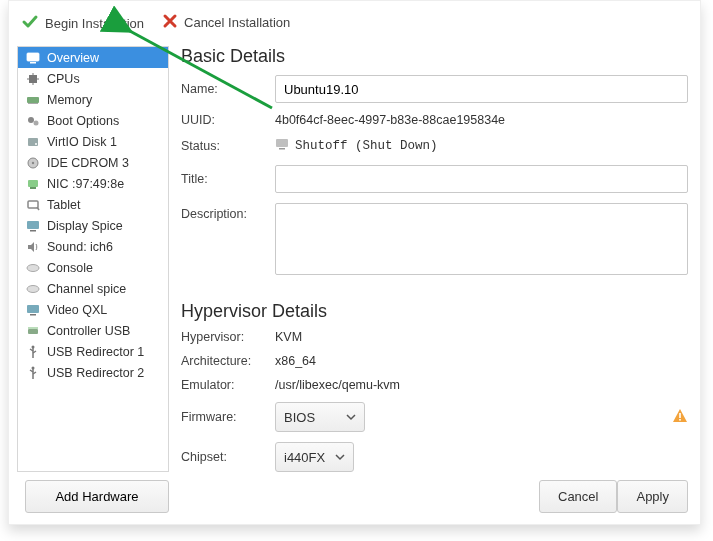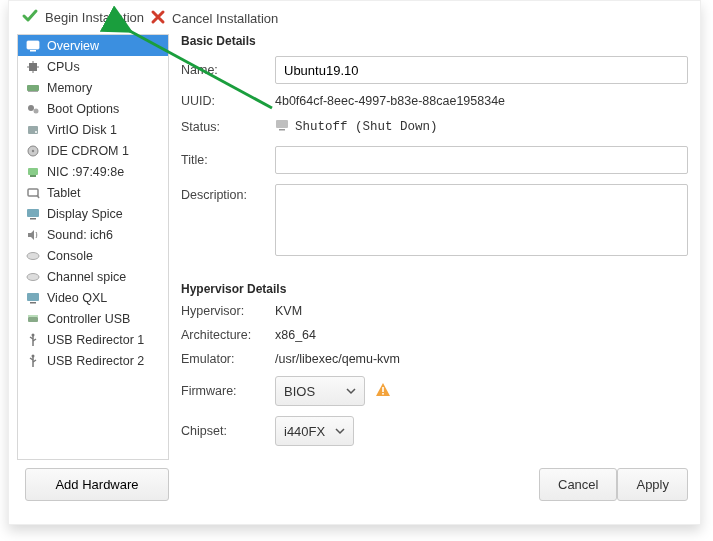--- a/index.html
+++ b/index.html
@@ -1,31 +1,31 @@
 <!DOCTYPE html>
 <html><head>
 <meta charset="utf-8">
 <style>
   * { box-sizing: border-box; margin: 0; padding: 0; }
   body { font-family: "Segoe UI", "Helvetica Neue", Arial, sans-serif; font-size: 13px; color: #333; background: #fff; }
   .window { width: 713px; height: 541px; position: relative; }
   .content { position: absolute; left: 8px; top: 0; right: 12px; bottom: 16px; border: 1px solid #eee; background: #fff; box-shadow: 0 6px 12px rgba(0,0,0,0.15); }
-  .toolbar { display: flex; align-items: flex-end; gap: 6px; padding: 6px 12px; }
+  .toolbar { display: flex; align-items: flex-start; gap: 18px; padding: 12px 12px; }
   .tool-btn { display: flex; align-items: center; gap: 6px; cursor: pointer; }
   .tool-btn span.lbl { color: #444; }
   .main { display: flex; height: calc(100% - 44px); padding: 0 12px 12px 8px; gap: 12px; }
   .sidebar-wrap { width: 152px; display: flex; flex-direction: column; }
   .sidebar { flex: 1; border: 1px solid #d7d7d7; background: #fff; overflow: hidden; }
   .sb-item { display: flex; align-items: center; gap: 6px; padding: 3px 7px; height: 21px; cursor: pointer; white-space: nowrap; font-size: 12.5px; color: #333; }
   .sb-item.selected { background: #3b8fe0; color: #fff; }
   .sb-item .ico { width: 16px; height: 16px; display: flex; align-items: center; justify-content: center; font-size: 12px; }
   .btn { border: 1px solid #c9c9c9; background: linear-gradient(#fafafa,#ededed); padding: 8px 12px; font-size: 13px; border-radius: 3px; cursor: pointer; }
   .add-hw { width: 144px; margin: 8px 0 0 8px; text-align: center; }
   .pane { flex: 1; position: relative; }
-  .sect-title { font-weight: bold; color: #2b2b2b; font-size: 12px; margin-bottom: 8px; }
+  .sect-title { font-weight: normal; color: #2b2b2b; font-size: 18px; margin-bottom: 8px; }
   .form-grid { display: grid; grid-template-columns: 84px 1fr; row-gap: 10px; column-gap: 10px; align-items: center; }
   .label { color: #444; font-size: 12.5px; text-align: left; }
   input[type=text].full { width: 100%; height: 28px; padding: 4px 8px; border: 1px solid #c9c9c9; border-radius: 2px; font-size: 13px; background: #fff; }
   textarea.full { width: 100%; height: 72px; padding: 4px 8px; border: 1px solid #c9c9c9; border-radius: 2px; font-size: 13px; resize: none; background: #fff; }
   .kv-grid { display: grid; grid-template-columns: 84px auto; row-gap: 10px; column-gap: 10px; align-items: center; margin-top: 4px; }
   .val { color: #333; font-size: 12.5px; }
   .status-wrap { display: flex; align-items: center; gap: 6px; font-family: Liberation Mono, monospace; }
   .combo { display: inline-flex; align-items: center; border: 1px solid #c9c9c9; background: linear-gradient(#fafafa,#ededed); border-radius: 3px; height: 30px; padding: 0 8px; gap: 26px; cursor: pointer; min-width: 90px; }
   .combo .caret { margin-left: auto; }
   .footer-btns { position: absolute; right: 0; bottom: 0; display: flex; }
@@ -107,21 +107,21 @@
               </span>
             <span>VirtIO Disk 1</span>
           </div>
           <div class="sb-item">
             <span class="ico">
                 <svg width="14" height="14" viewBox="0 0 14 14">
                   <circle cx="7" cy="7" r="5" fill="#ccc" stroke="#888"></circle>
                   <circle cx="7" cy="7" r="1.2" fill="#888"></circle>
                 </svg>
               </span>
-            <span>IDE CDROM 1</span>
+            <span>IDE CDROM 3</span>
           </div>
           <div class="sb-item">
             <span class="ico">
                 <svg width="14" height="14" viewBox="0 0 14 14">
                   <rect x="2" y="3" width="10" height="7" rx="1" fill="#8c8"></rect>
                   <rect x="4" y="10" width="6" height="2" fill="#696"></rect>
                 </svg>
               </span>
             <span>NIC :97:49:8e</span>
           </div>
@@ -234,21 +234,21 @@
         <div class="hv-section">
           <div class="sect-title">Hypervisor Details</div>
           <div class="kv-grid">
             <div class="label">Hypervisor:</div>
             <div class="val">KVM</div>
             <div class="label">Architecture:</div>
             <div class="val">x86_64</div>
             <div class="label">Emulator:</div>
             <div class="val">/usr/libexec/qemu-kvm</div>
             <div class="label">Firmware:</div>
-            <div style="display:flex; align-items:center; gap:10px;">
+            <div style="display:flex; align-items:center; gap:10px;justify-content:space-between;">
               <div class="combo">
                 <span>BIOS</span>
                 <span class="caret"><svg width="10" height="10" viewBox="0 0 10 10">
                       <path d="M1 3 L5 7 L9 3" fill="none" stroke="#555" stroke-width="1.5"></path>
                     </svg></span>
               </div>
               <span class="warn"><svg width="16" height="16" viewBox="0 0 16 16">
                     <path d="M8 1 L15 14 H1 Z" fill="#f3a33c"></path>
                     <rect x="7.2" y="5" width="1.6" height="5" fill="#fff"></rect>
                     <rect x="7.2" y="11" width="1.6" height="1.6" fill="#fff"></rect>

